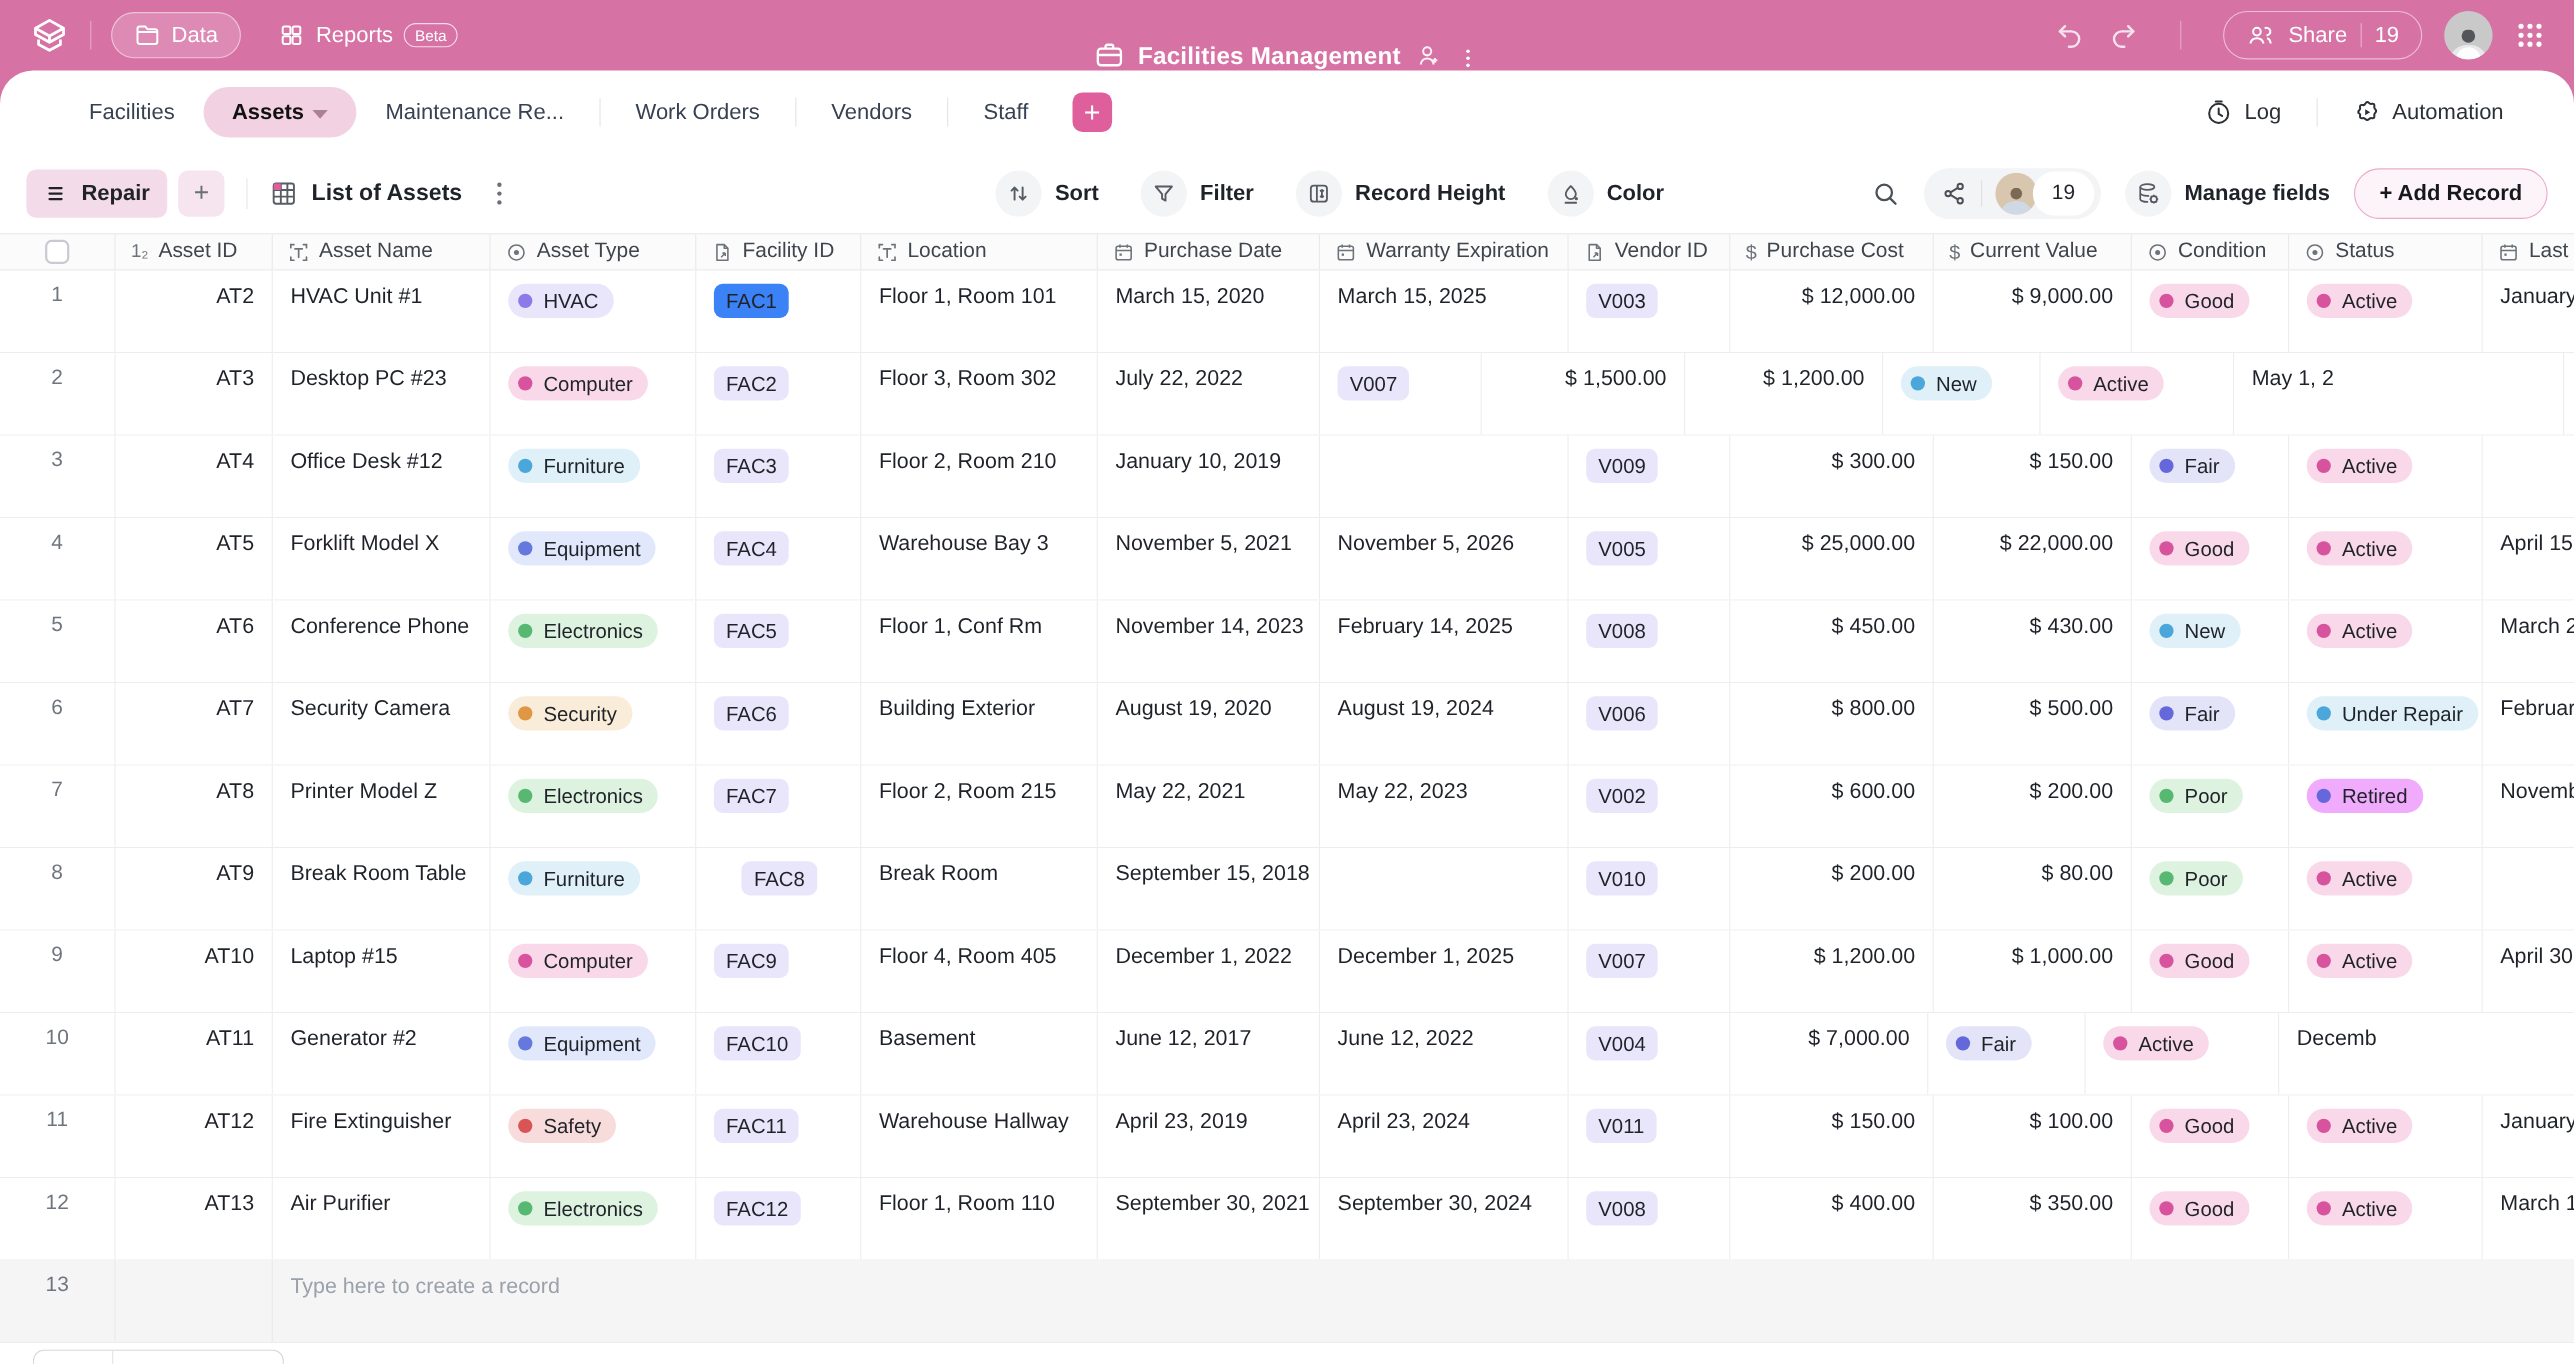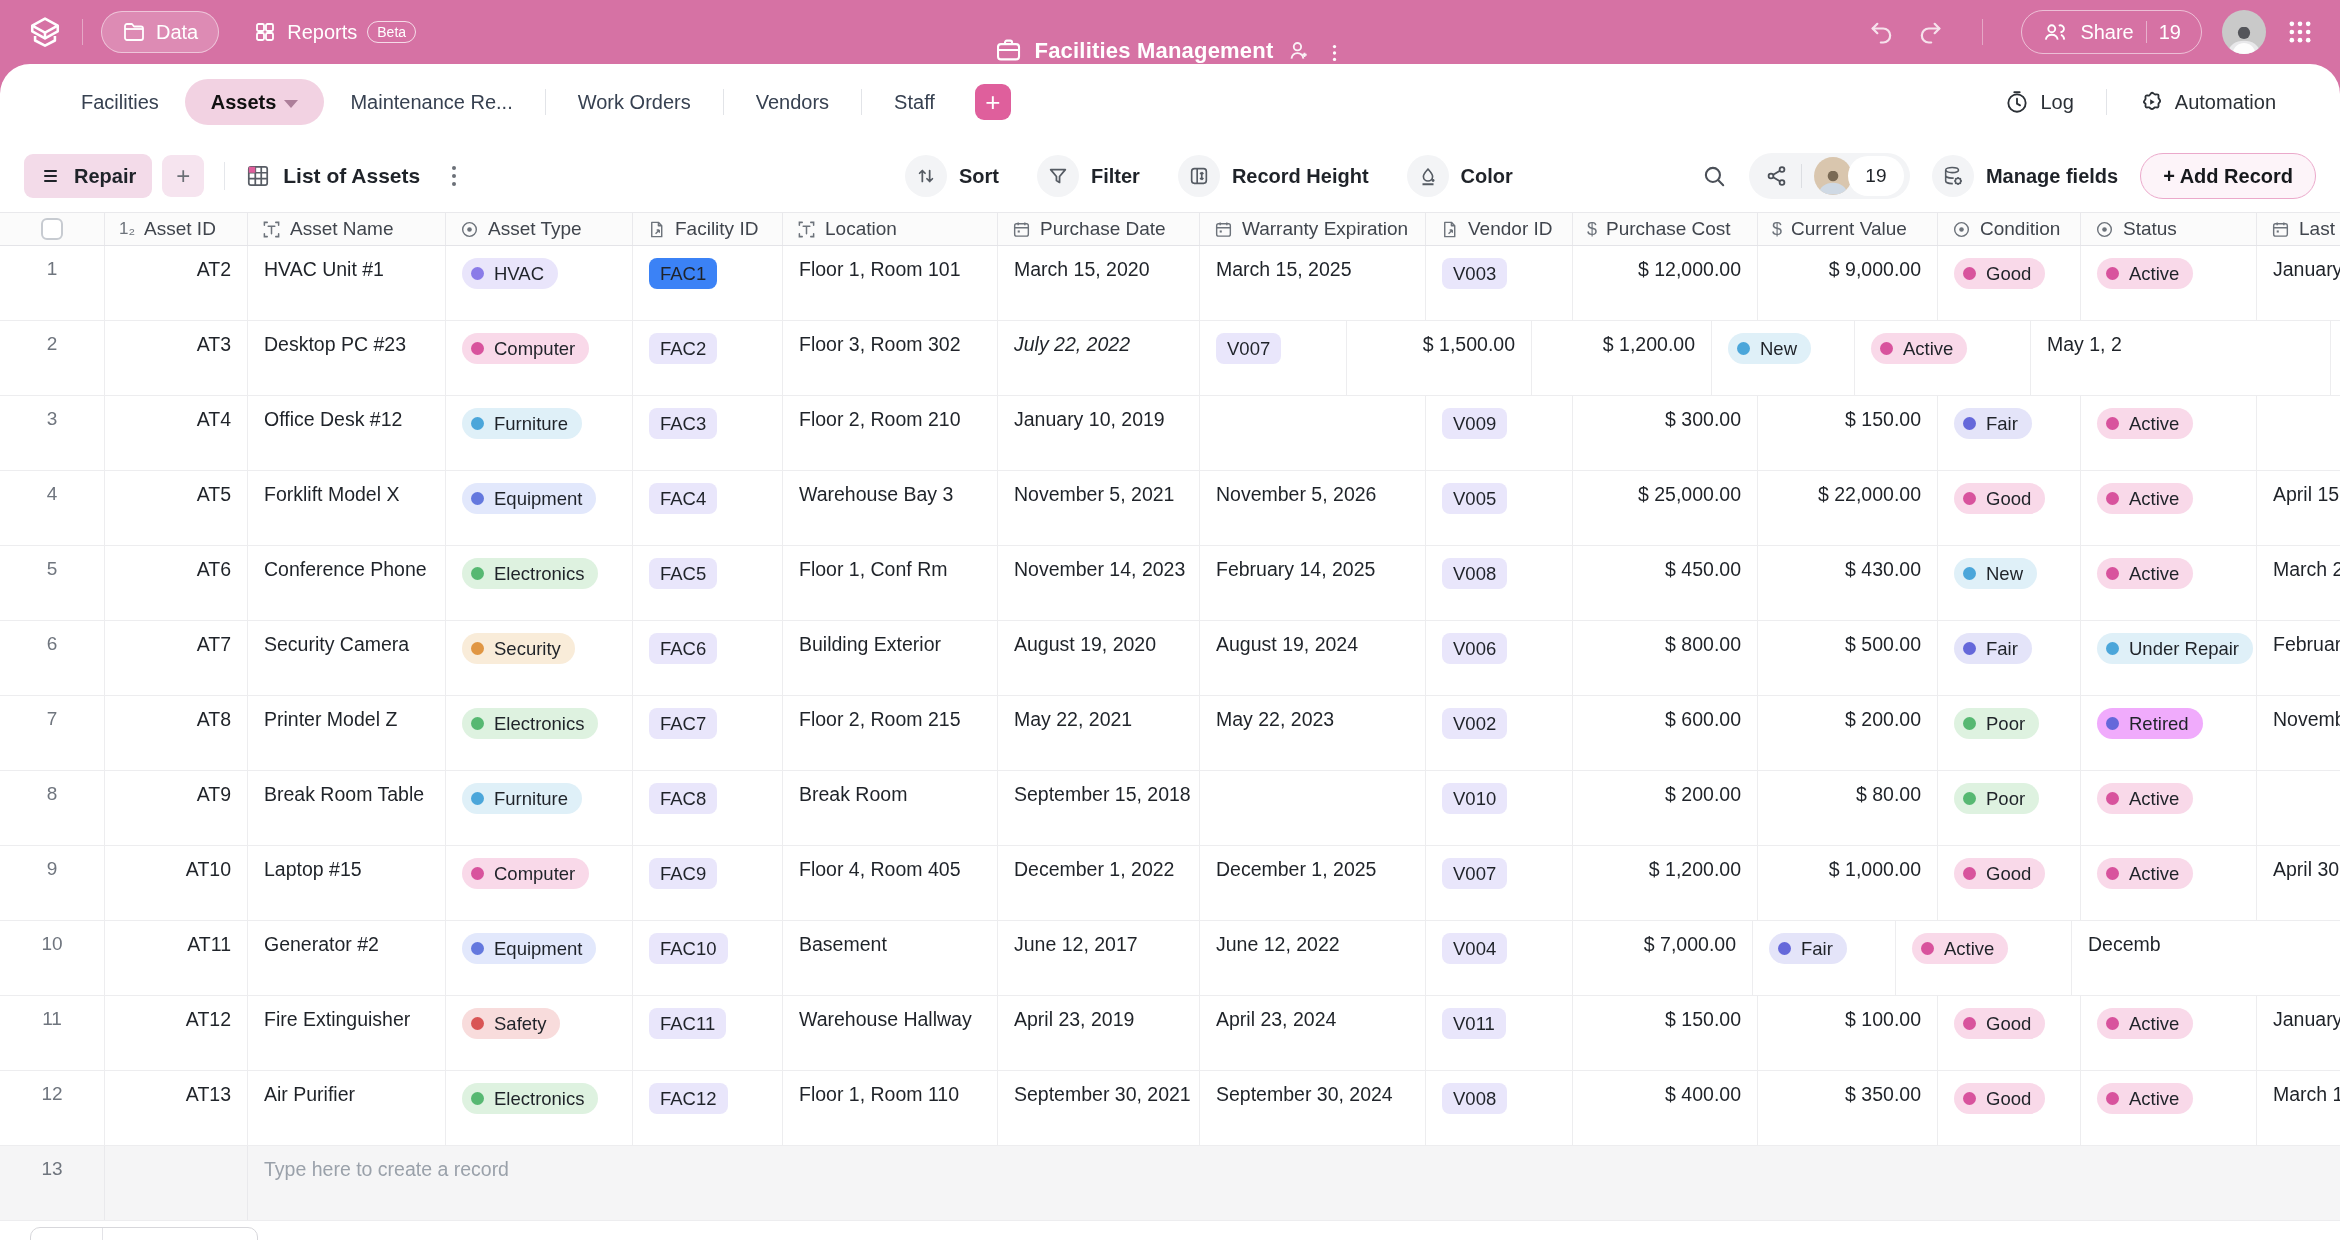--- a/index.html
+++ b/index.html
@@ -498,21 +498,21 @@
         <div class="grow">
           <div class="cell num" style="width: 105px;">2</div>
           <div class="cell r" style="width: 143px;">AT3</div>
           <div class="cell" style="width: 198px;">Desktop PC #23</div>
           <div class="cell" style="width: 187px;"><span class="pill" style="background: rgb(249, 217, 233);">
               <span class="dot" style="background: rgb(216, 83, 157);"></span>
               <span>Computer</span>
             </span></div>
           <div class="cell" style="width: 150px;"><span class="chip" style="background: rgb(233, 230, 251);">FAC2</span></div>
           <div class="cell" style="width: 215px;">Floor 3, Room 302</div>
-          <div class="cell" style="width: 202px; font-style: italic;">July 22, 2022</div>
+          <div class="cell" style="width: 202px;">July 22, 2022</div>
           <div class="cell" style="width: 147px;"><span class="chip" style="background: rgb(233, 230, 251);">V007</span></div>
           <div class="cell r" style="width: 185px;">$ 1,500.00</div>
           <div class="cell r" style="width: 180px;">$ 1,200.00</div>
           <div class="cell" style="width: 143px;"><span class="pill" style="background: rgb(223, 240, 248);">
               <span class="dot" style="background: rgb(75, 166, 218);"></span>
               <span>New</span>
             </span></div>
           <div class="cell" style="width: 176px;"><span class="pill" style="background: rgb(249, 217, 233);">
               <span class="dot" style="background: rgb(216, 83, 157);"></span>
               <span>Active</span>
@@ -645,21 +645,21 @@
           <div class="cell" style="width: 300px;">Novemb</div>
         </div>
         <div class="grow">
           <div class="cell num" style="width: 105px;">8</div>
           <div class="cell r" style="width: 143px;">AT9</div>
           <div class="cell" style="width: 198px;">Break Room Table</div>
           <div class="cell" style="width: 187px;"><span class="pill" style="background: rgb(223, 240, 248);">
               <span class="dot" style="background: rgb(75, 166, 218);"></span>
               <span>Furniture</span>
             </span></div>
-          <div class="cell" style="width: 150px;"><span class="chip" style="background: rgb(233, 230, 251);">FAC8</span></div>
+          <div class="cell" style="width: 150px; text-align: center;"><span class="chip" style="background: rgb(233, 230, 251);">FAC8</span></div>
           <div class="cell" style="width: 215px;">Break Room</div>
           <div class="cell" style="width: 202px;">September 15, 2018</div>
           <div class="cell" style="width: 226px;"></div>
           <div class="cell" style="width: 147px;"><span class="chip" style="background: rgb(233, 230, 251);">V010</span></div>
           <div class="cell r" style="width: 185px;">$ 200.00</div>
           <div class="cell r" style="width: 180px;">$ 80.00</div>
           <div class="cell" style="width: 143px;"><span class="pill" style="background: rgb(222, 242, 224);">
               <span class="dot" style="background: rgb(87, 184, 114);"></span>
               <span>Poor</span>
             </span></div>

